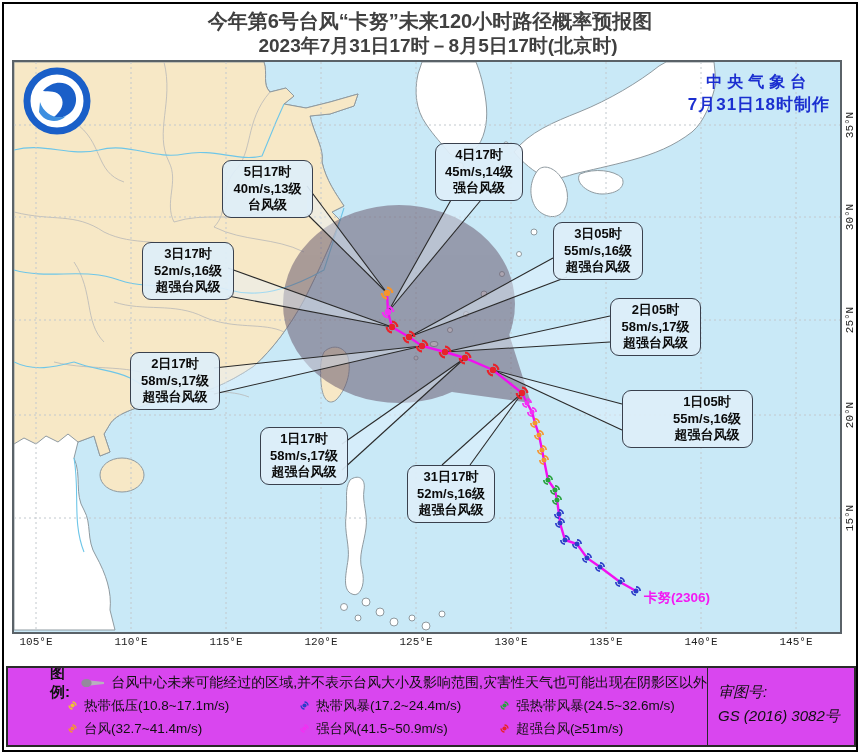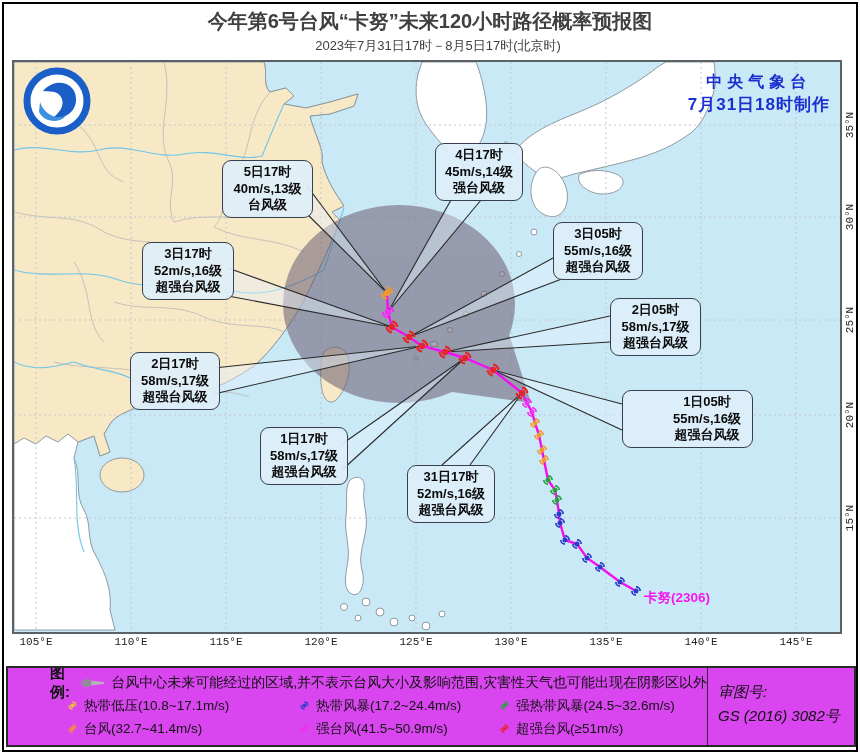--- a/index.html
+++ b/index.html
@@ -1,20 +1,20 @@
 <!DOCTYPE html>
 <html><head>
 <meta charset="utf-8">
 <style>
   html,body{margin:0;padding:0;background:#fff;font-family:"Liberation Sans","DejaVu Sans",sans-serif;}
   #page{position:relative;width:860px;height:754px;background:#fff;overflow:hidden;}
   #outer-frame{position:absolute;left:2px;top:2px;width:852px;height:746px;border:2px solid #000;pointer-events:none;}
   #title-block{position:absolute;left:0;top:8px;width:100%;text-align:center;color:#404040;}
   #title-line1{font-size:20px;font-weight:700;line-height:26px;}
-  #title-line2{font-size:13px;font-weight:400;line-height:24px;padding-left:16px;}
+  #title-line2{font-size:19px;font-weight:700;line-height:24px;padding-left:16px;}
   #map-frame{position:absolute;left:12px;top:60px;width:826px;height:570px;border:2px solid #5a6268;background:#c9e9f7;}
   #msvg{position:absolute;left:0;top:0;}
   #cma-logo{position:absolute;left:6px;top:2px;width:74px;height:74px;}
   #agency-block{position:absolute;right:10px;top:10px;text-align:center;color:#1b2fd0;}
   #agency-name{font-size:16px;font-weight:700;letter-spacing:5px;}
   #issue-time{font-size:17px;font-weight:700;letter-spacing:1px;}
   #callouts{position:absolute;left:0;top:0;width:100%;height:100%;pointer-events:none;}
   .callout{position:absolute;background:rgba(222,238,249,0.93);border:1.5px solid #39404d;border-radius:9px;
            text-align:center;font-size:13px;font-weight:600;line-height:16.5px;color:#0a0a0a;padding:3px 2px;}
   #storm-name{position:absolute;left:630px;top:527px;color:#f318f3;font-size:13.5px;font-weight:700;}

